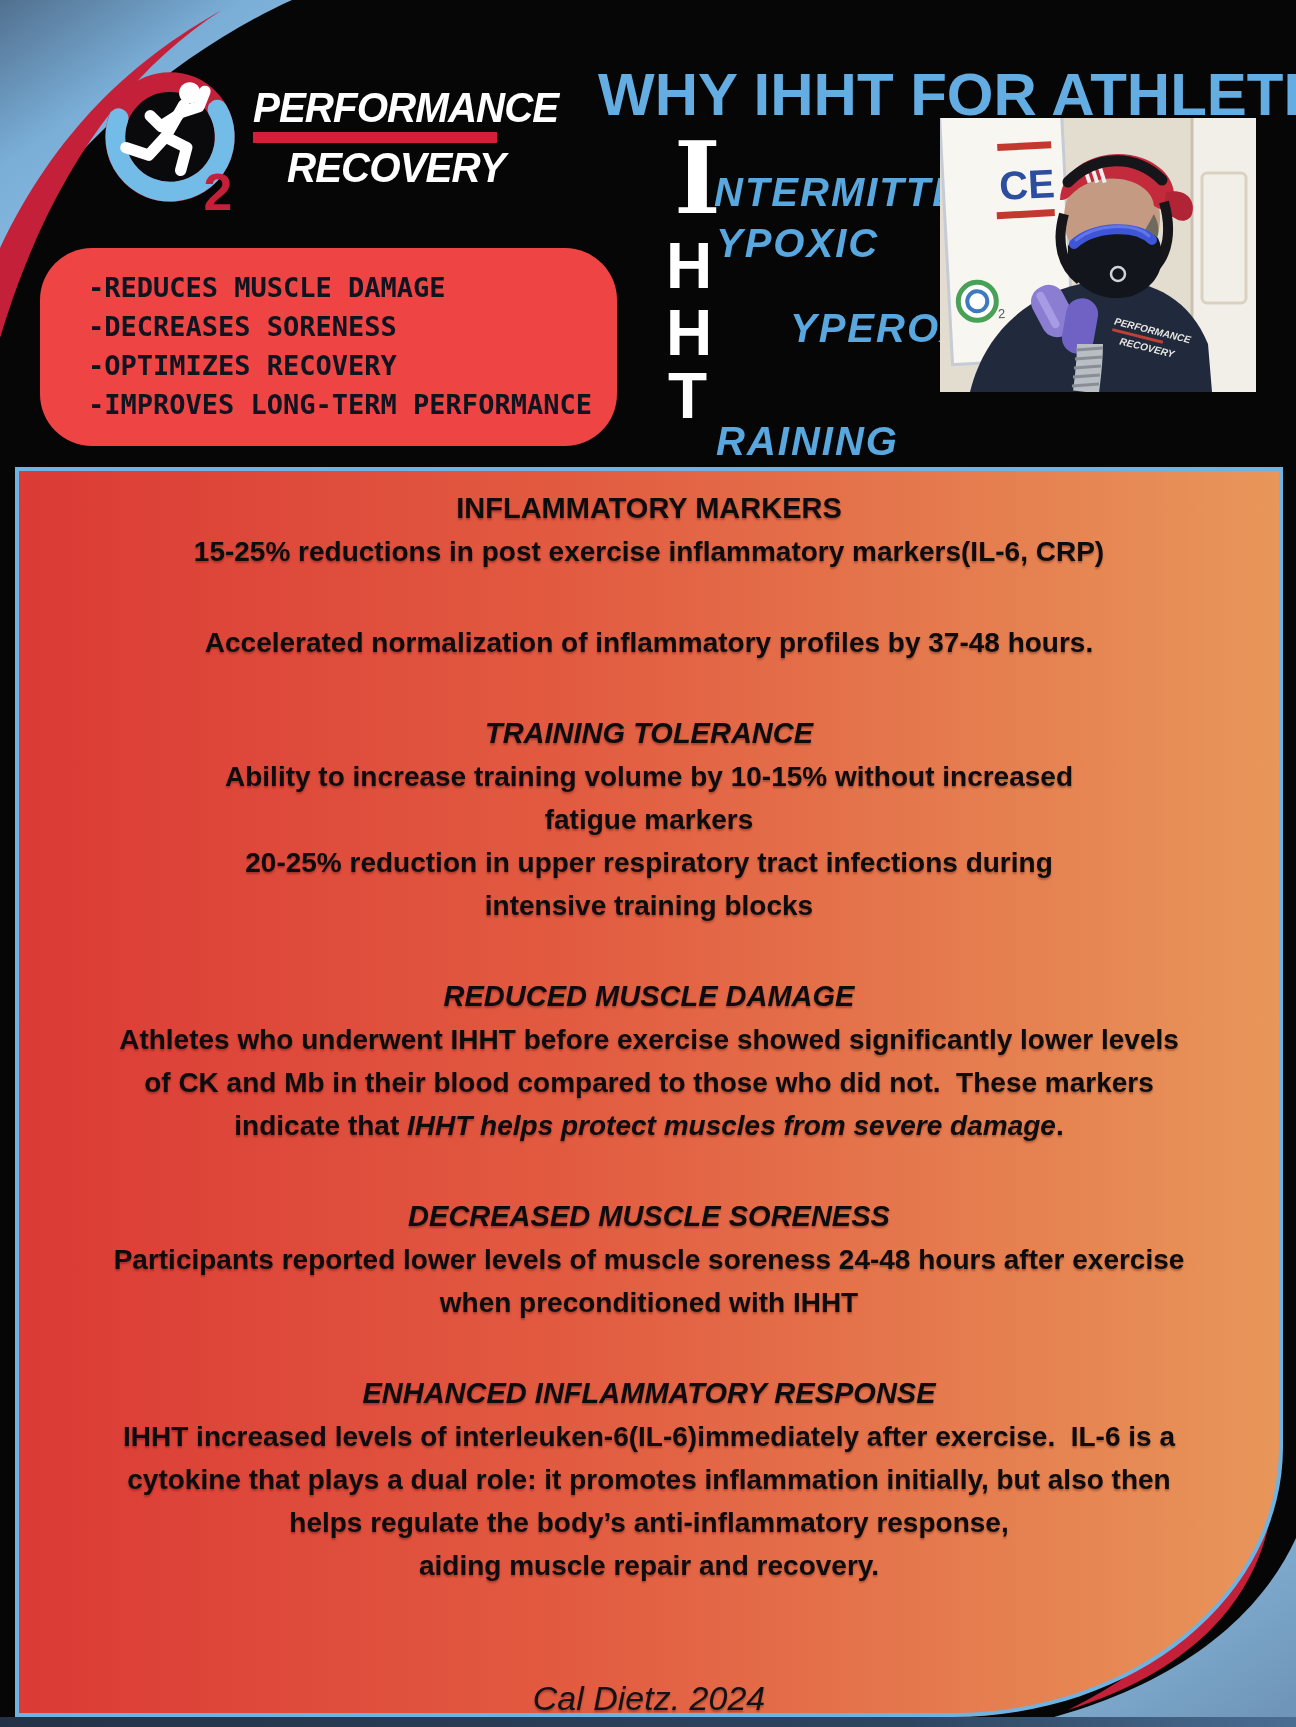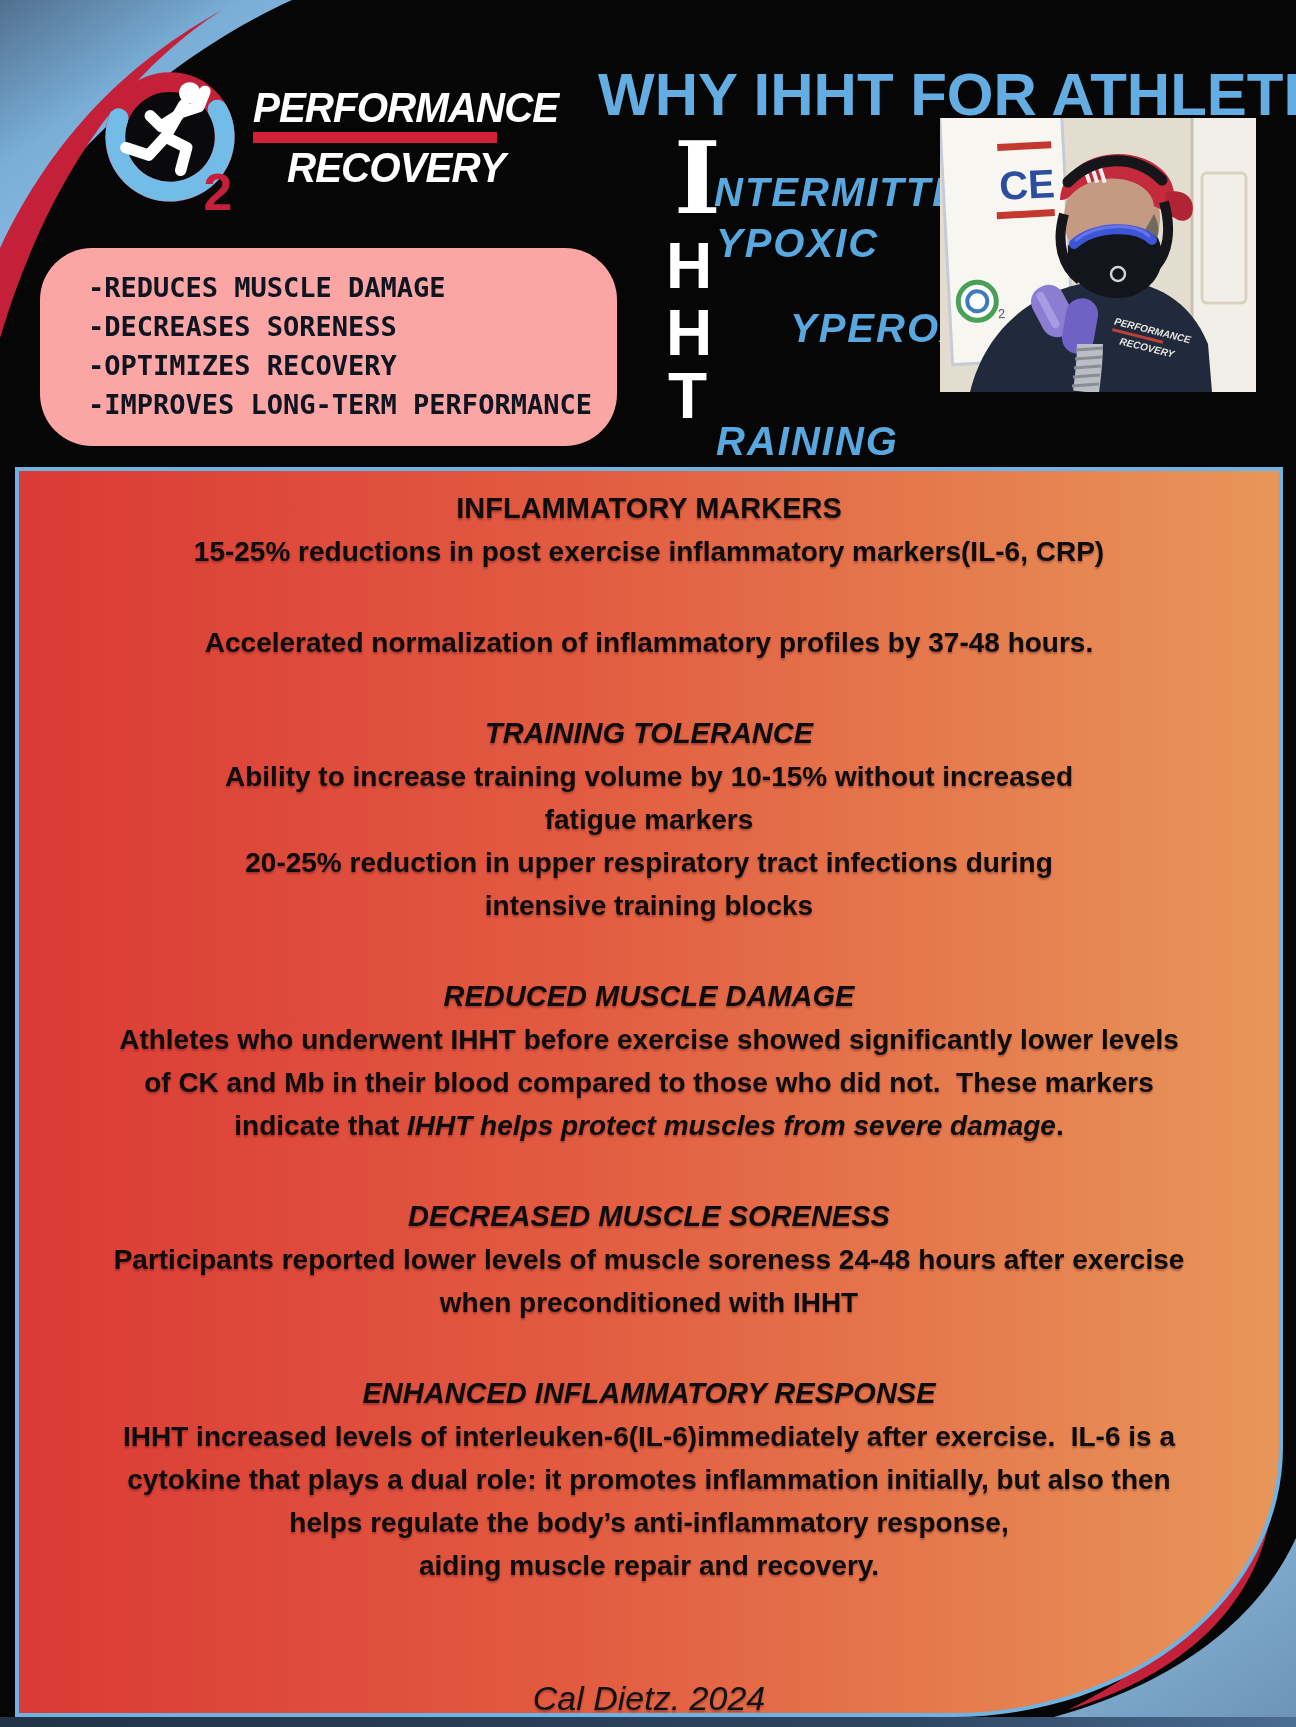--- a/index.html
+++ b/index.html
@@ -11,21 +11,21 @@
   .logo-svg{position:absolute;left:92px;top:64px;width:156px;height:152px;z-index:2;}
   .brand-line1{position:absolute;left:253px;top:84px;font-size:42px;font-weight:bold;font-style:italic;
       color:#ffffff;letter-spacing:-1px;transform:scaleX(.96);transform-origin:left;z-index:2;}
   .brand-bar{position:absolute;left:253px;top:132px;width:244px;height:11px;background:#d31f38;z-index:2;}
   .brand-line2{position:absolute;left:287px;top:144px;font-size:42px;font-weight:bold;font-style:italic;
       color:#ffffff;letter-spacing:-1px;transform:scaleX(.96);transform-origin:left;z-index:2;}
 
   .title{position:absolute;left:598px;top:60px;font-size:60px;font-weight:bold;color:#63ade2;
       letter-spacing:0px;z-index:2;white-space:nowrap;}
 
-  .benefits{position:absolute;left:40px;top:248px;width:577px;height:198px;background:#fca5a5;
+  .benefits{position:absolute;left:40px;top:248px;width:577px;height:198px;background:#ef4444;
       border-radius:52px;z-index:2;box-sizing:border-box;padding:20px 0 0 48px;}
   .bullet{font-family:"DejaVu Sans Mono",monospace;font-weight:bold;font-size:27px;line-height:39px;
       color:#0e1420;white-space:nowrap;}
 
   .acr{position:absolute;left:0;top:0;z-index:2;}
   .acr-letter{position:absolute;color:#ffffff;font-weight:bold;line-height:1;}
   .acr-letter.serif{font-family:"DejaVu Serif",serif;}
   .acr-word{position:absolute;color:#58a7de;font-weight:bold;font-style:italic;font-size:40px;
       letter-spacing:2px;line-height:1;white-space:nowrap;}
   .l-i{left:674px;top:128px;font-size:100px;}

